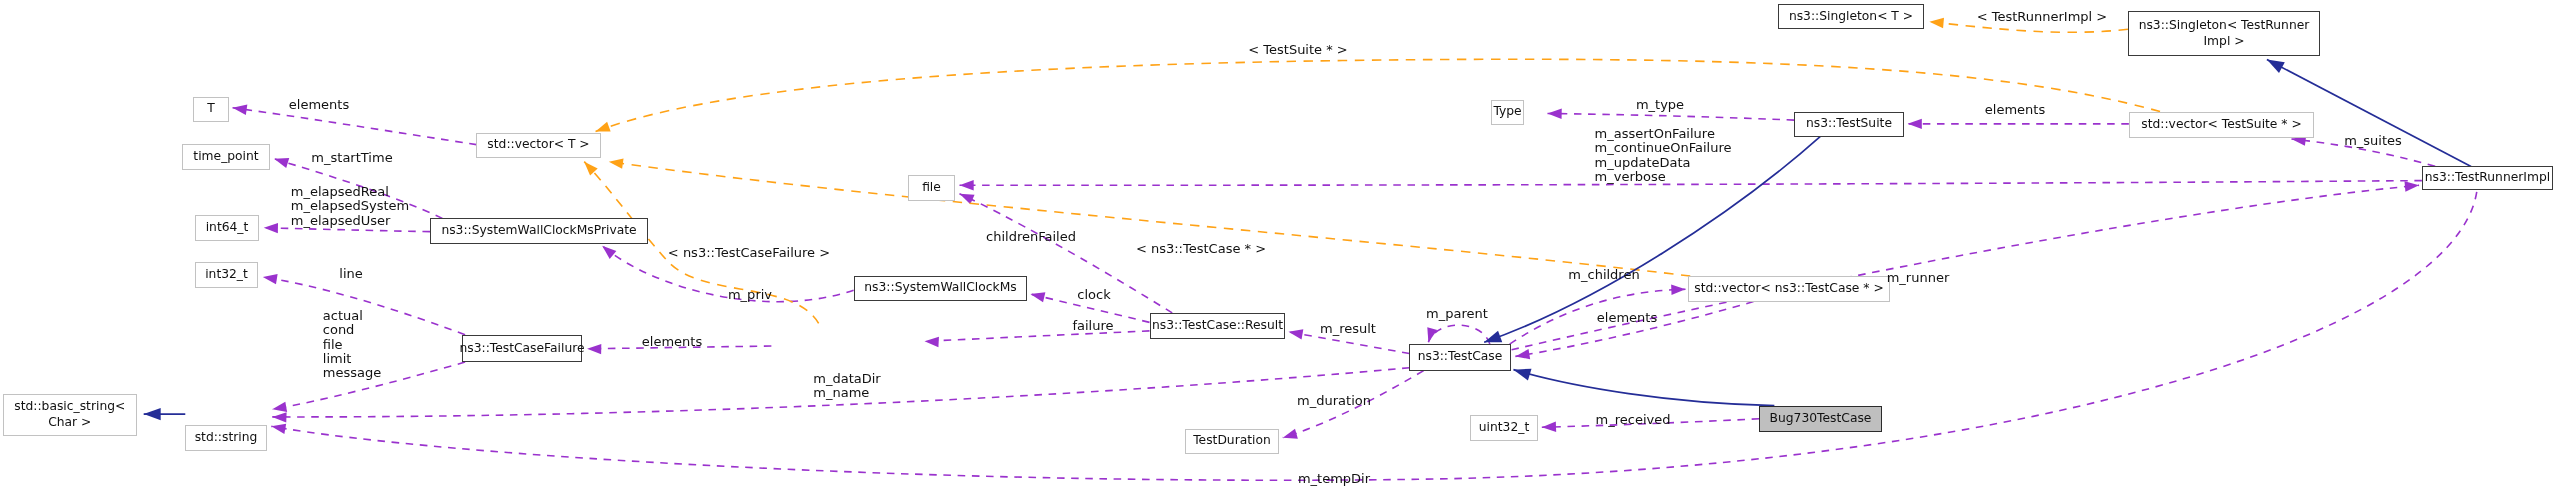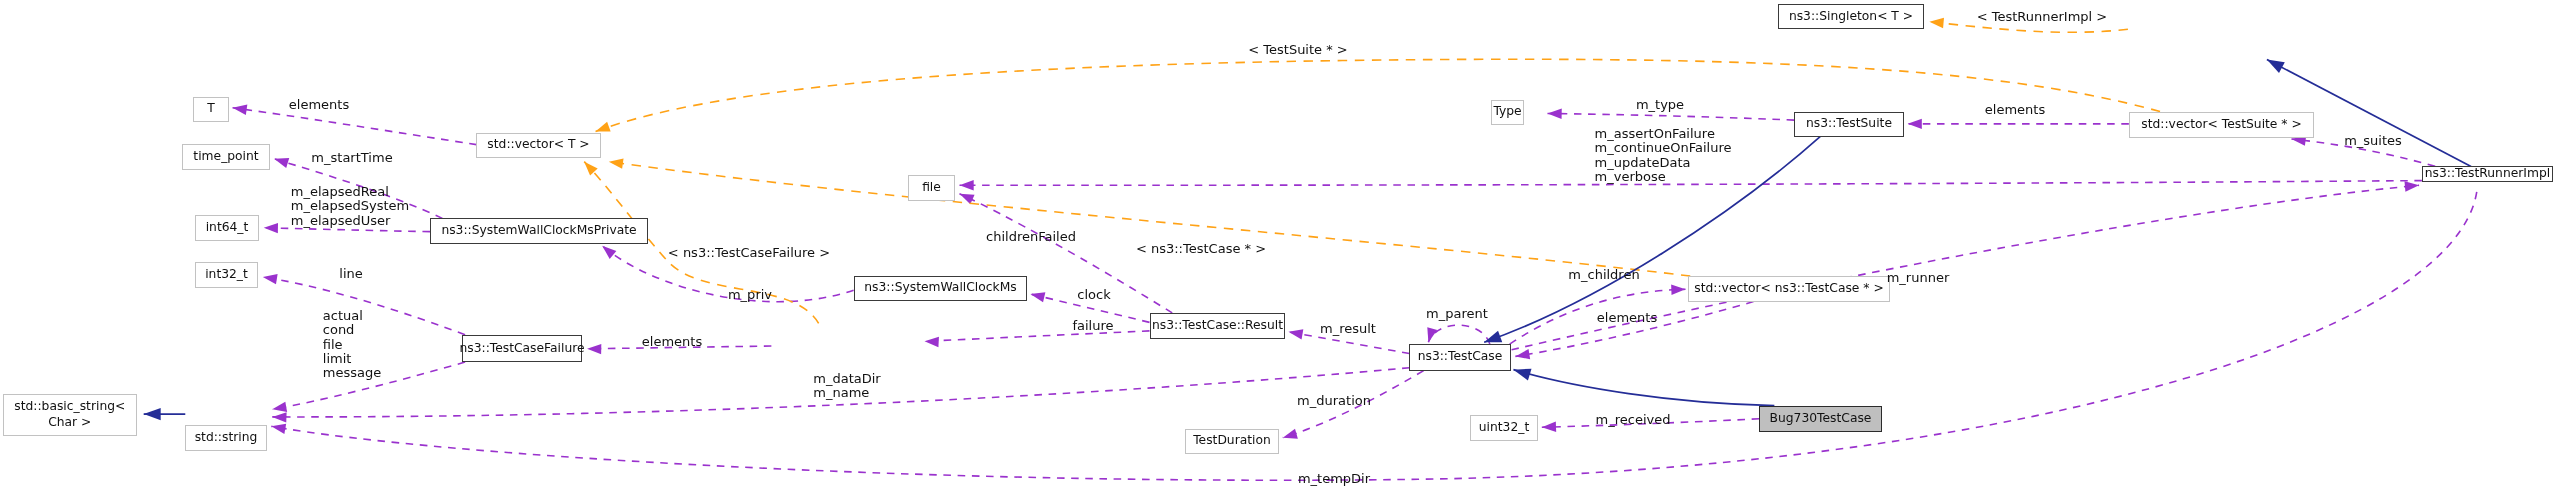--- a/index.html
+++ b/index.html
@@ -173,21 +173,23 @@
     <div class="node class" style="left: 462px; top: 335px; width: 120px; height: 27.4px;">ns3::TestCaseFailure</div>
     <div class="node class" style="left: 854px; top: 276px; width: 173px; height: 24.6px;">ns3::SystemWallClockMs</div>
     <div class="node plain" style="left: 908px; top: 175px; width: 47px; height: 25.5px;">file</div>
     <div class="node class" style="left: 1150px; top: 313px; width: 135px; height: 25.5px;">ns3::TestCase::Result</div>
     <div class="node class" style="left: 1409px; top: 344px; width: 102px; height: 26.5px;">ns3::TestCase</div>
     <div class="node plain" style="left: 1688px; top: 276px; width: 202px; height: 25.5px;">std::vector&lt; ns3::TestCase * &gt;</div>
     <div class="node plain" style="left: 1491px; top: 100px; width: 33px; height: 24.6px;">Type</div>
     <div class="node class" style="left: 1794px; top: 112px; width: 110px; height: 24.6px;">ns3::TestSuite</div>
     <div class="node plain" style="left: 2129px; top: 112px; width: 185px; height: 25.5px;">std::vector&lt; TestSuite * &gt;</div>
     <div class="node class" style="left: 1778px; top: 3.8px; width: 146px; height: 25.5px;">ns3::Singleton&lt; T &gt;</div>
-    <div class="node class" style="left: 2422px; top: 166px; width: 131px; height: 16px;">ns3::TestRunnerImpl</div>
+    <div class="node class" style="left: 2128px; top: 11.3px; width: 192px; height: 45px;">ns3::Singleton&lt; TestRunner
+Impl &gt;</div>
+    <div class="node class" style="left: 2422px; top: 166px; width: 131px; height: 24px;">ns3::TestRunnerImpl</div>
     <div class="node plain" style="left: 1185px; top: 429px; width: 94px; height: 24.6px;">TestDuration</div>
     <div class="node plain" style="left: 1470px; top: 415px; width: 68px; height: 25.5px;">uint32_t</div>
     <div class="node subject" style="left: 1759px; top: 406px; width: 123px; height: 25.5px;">Bug730TestCase</div>
     <div class="edge-label" style="left: 319px; top: 98px;">elements</div>
     <div class="edge-label" style="left: 352px; top: 151px;">m_startTime</div>
     <div class="edge-label" style="left: 350px; top: 185px;">m_elapsedReal
 m_elapsedSystem
 m_elapsedUser</div>
     <div class="edge-label" style="left: 351px; top: 267px;">line</div>
     <div class="edge-label" style="left: 352px; top: 309px;">actual

